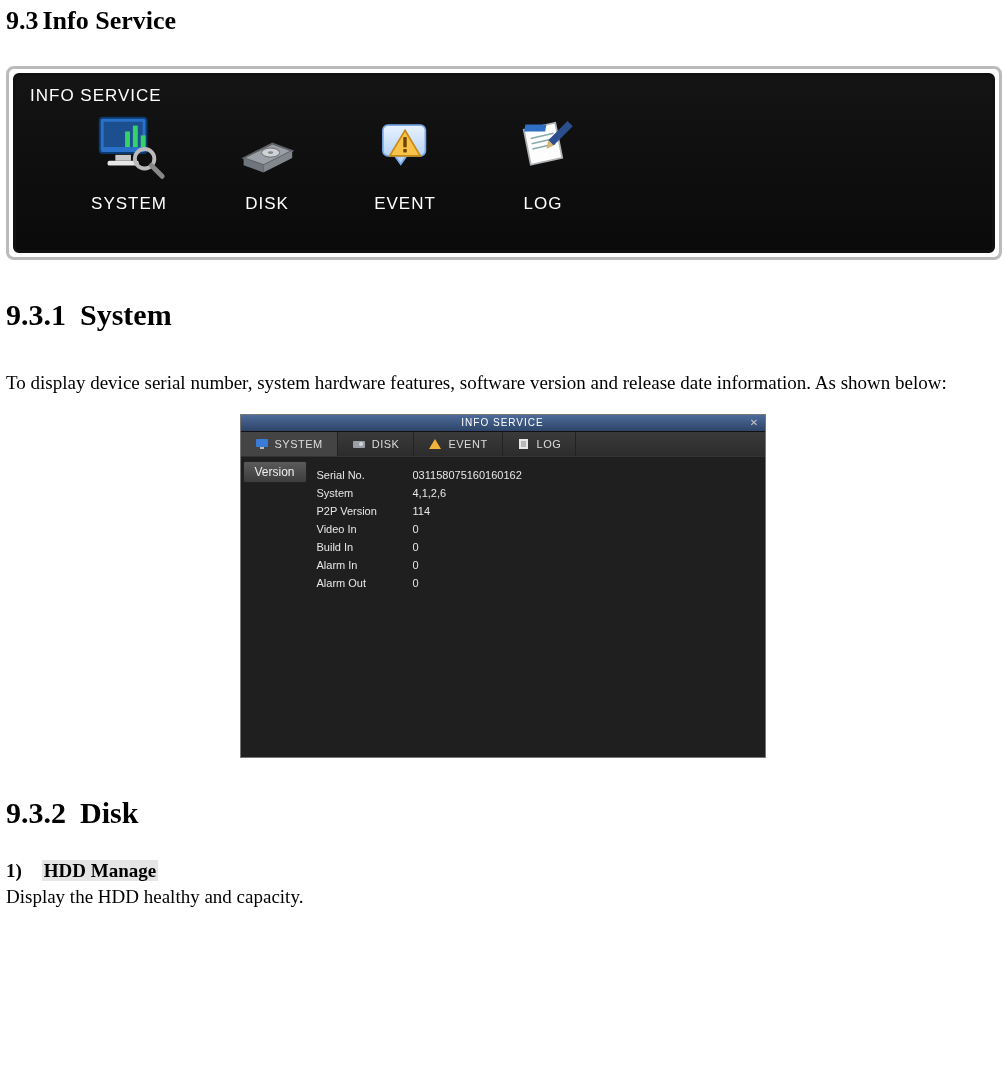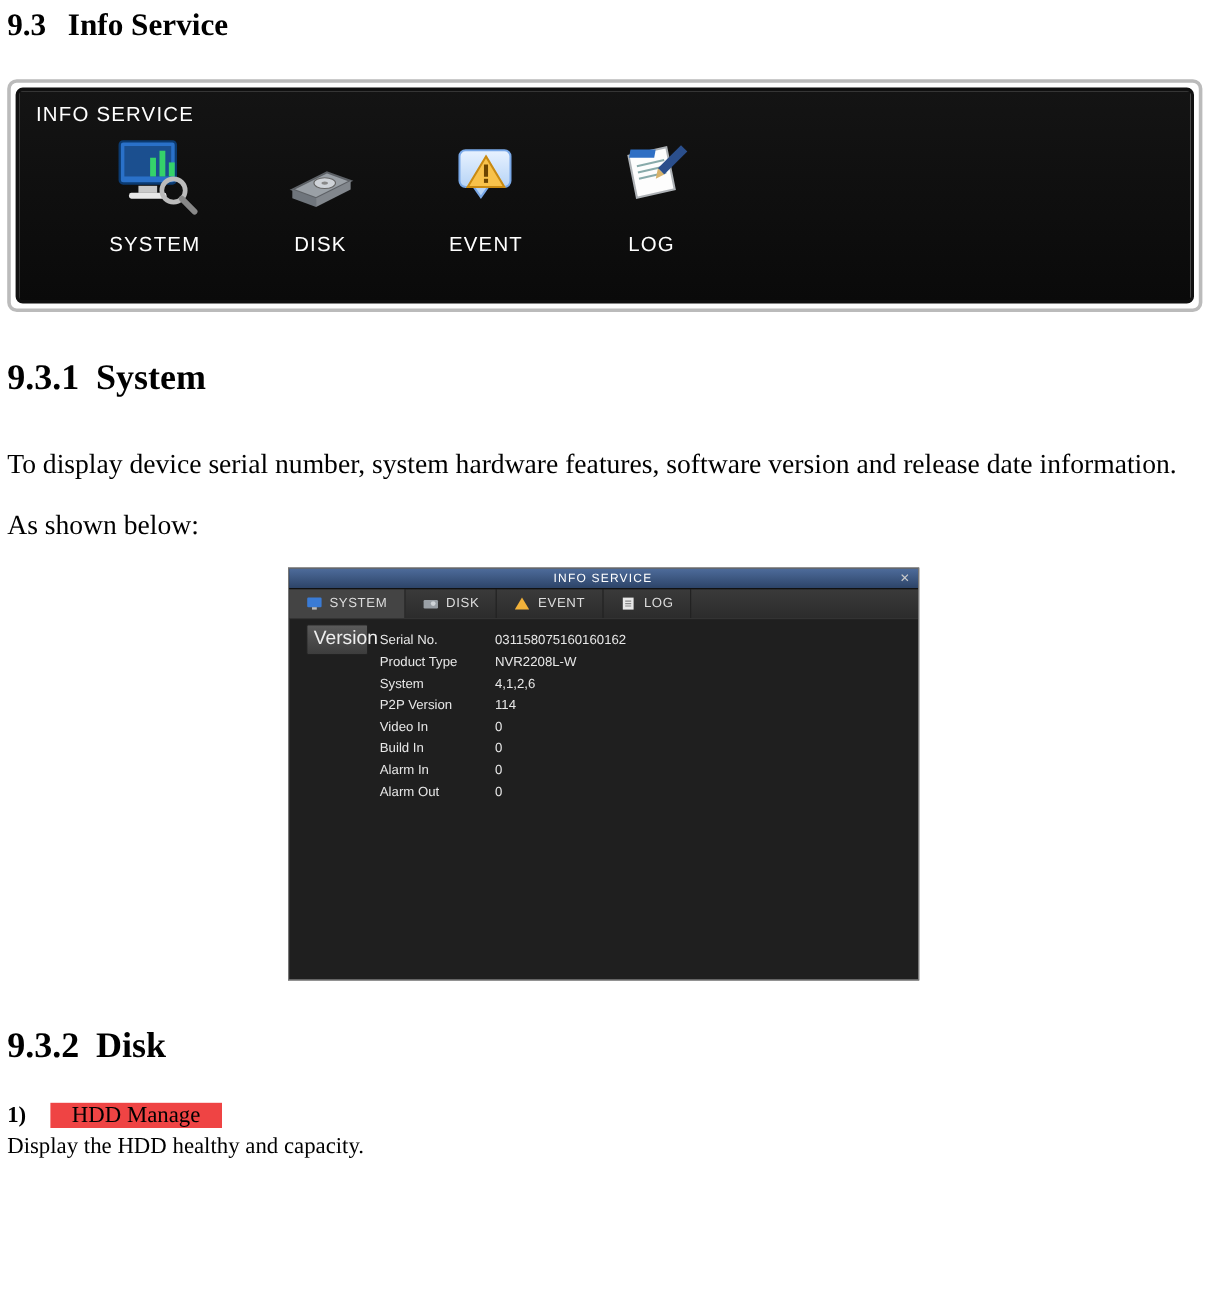--- a/index.html
+++ b/index.html
@@ -9,29 +9,29 @@
     color: #000;
     background: #fff;
     width: 1005px;
     box-sizing: border-box;
   }
   .heading1 {
     font-size: 26px;
     font-weight: bold;
     margin: 6px 0 30px 0;
   }
-  .heading1 .num { margin-right: 18px; }
+  .heading1 .num { margin-right: 4px; }
   .heading2 {
     font-size: 30px;
     font-weight: bold;
     margin: 38px 0 30px 0;
   }
   .heading2 .num { margin-right: 14px; }
   .para {
-    font-size: 23px;
+    font-size: 19px;
     line-height: 2.2;
     margin: 4px 0 10px 0;
   }
 
   
   .panel1-wrap {
     border: 3px solid #bbb;
     border-radius: 8px;
     padding: 4px;
     background: #fff;
@@ -119,40 +119,40 @@
   .ptab.active { background:#444; }
   .ptab .mini { width:14px;height:12px;display:inline-flex;align-items:center;justify-content:center; }
 
   .panel2-body { display:flex; height:300px; }
   .panel2-side { width:72px; }
   .side-pill {
     background:linear-gradient(#5a5a5a,#3d3d3d);
     border:1px solid #222;
     border-radius:2px;
     padding:3px 6px;
-    margin:4px 6px 0 14px;
-    font-size:16px;
+    margin:4px 6px 0 2px;
+    font-size:12px;
     color:#eee;
     text-align:center;
   }
   .panel2-content {
     flex:1;
     padding:6px 6px 6px 4px;
   }
   .kv-row { display:flex; height:18px; align-items:flex-end; color:#e7e7e7; }
   .kv-row .k { width:96px; }
   .kv-row .v { flex:1; }
 
   
   .list-line {
     font-size: 19px;
     margin: 4px 0;
   }
   .list-num { font-weight: bold; margin-right: 20px; }
-  .hdd-label { font-weight: normal; background:#ef4444; padding:0 18px; }
+  .hdd-label { font-weight: bold; background:#e5e5e5; padding:0 2px; }
 </style>
 </head>
 <body>
 
 <div class="heading1">
   <span class="num">9.3</span><span>Info Service</span>
 </div>
 
 <div class="panel1-wrap">
   <div class="panel1">
@@ -285,24 +285,20 @@
     <div class="panel2-body">
       <div class="panel2-side">
         <div class="side-pill">Version</div>
       </div>
       <div class="panel2-content">
         <div class="kv-row">
             <span class="k">Serial No.</span>
             <span class="v">031158075160160162</span>
           </div>
         <div class="kv-row">
-            <span class="k">Product Type</span>
-            <span class="v">NVR2208L-W</span>
-          </div>
-        <div class="kv-row">
             <span class="k">System</span>
             <span class="v">4,1,2,6</span>
           </div>
         <div class="kv-row">
             <span class="k">P2P Version</span>
             <span class="v">114</span>
           </div>
         <div class="kv-row">
             <span class="k">Video In</span>
             <span class="v">0</span>

